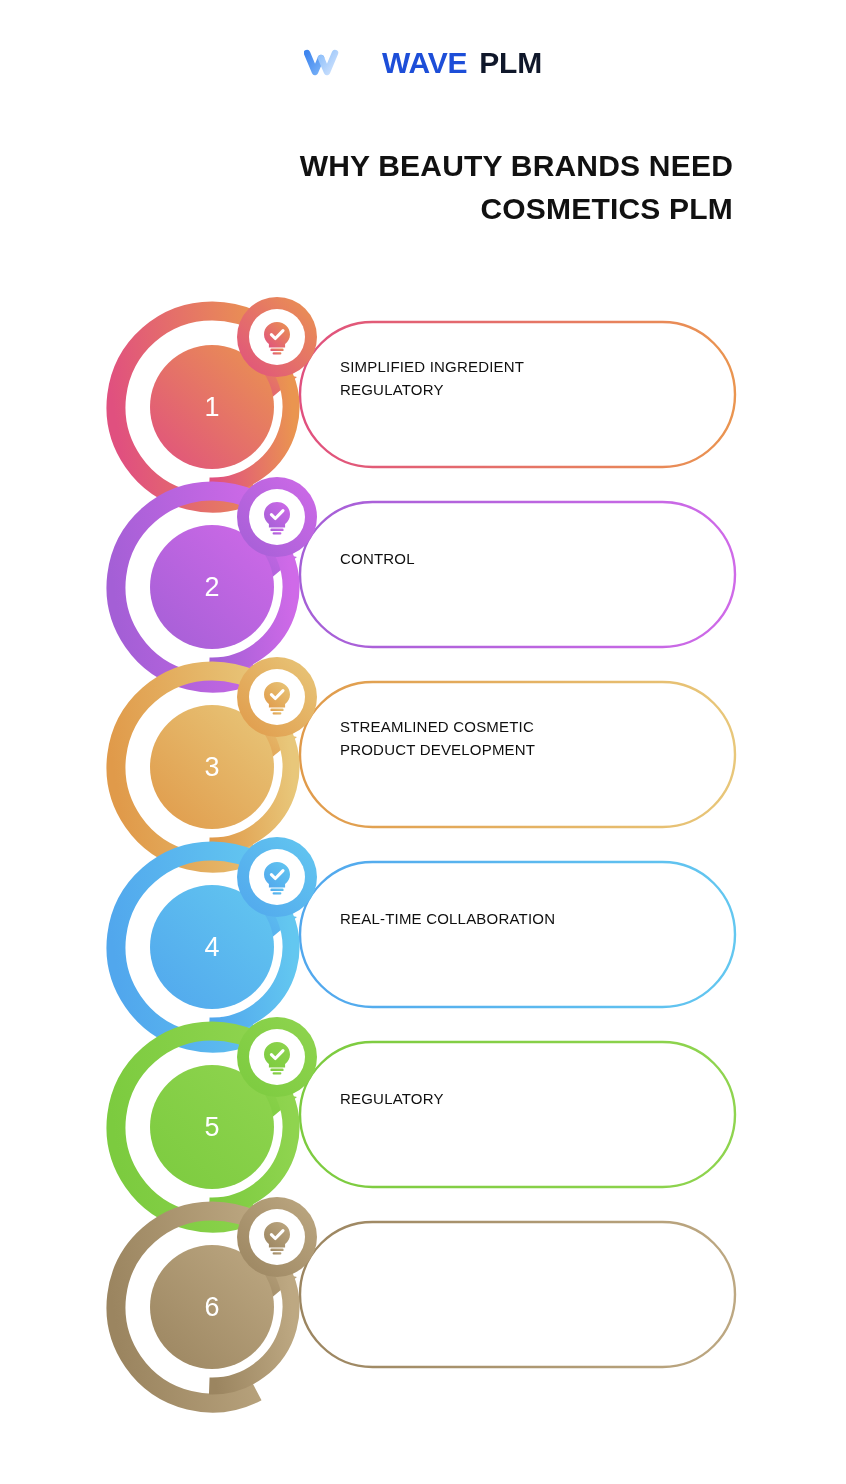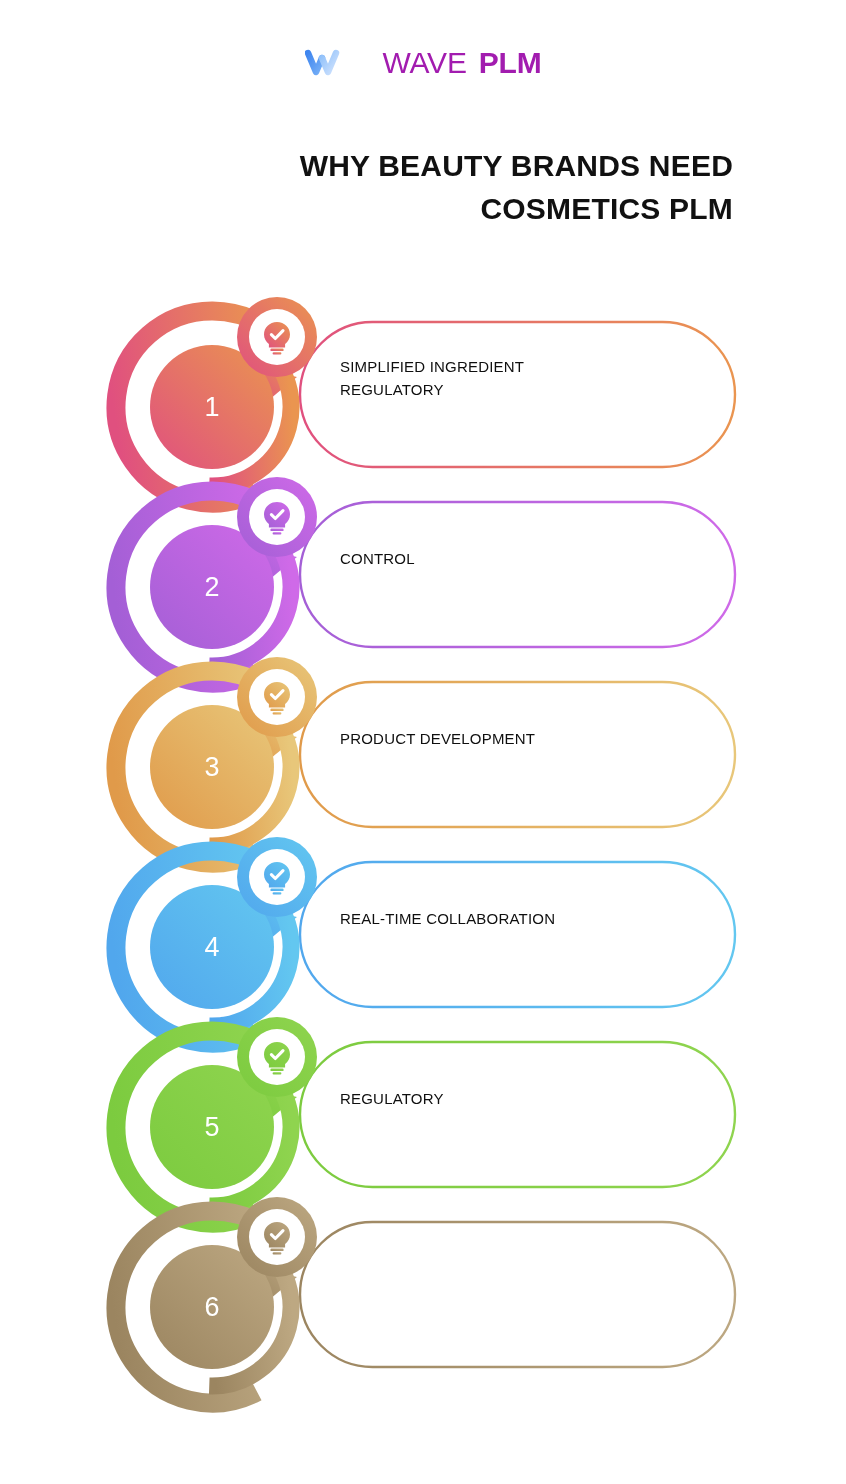--- a/index.html
+++ b/index.html
@@ -32,26 +32,26 @@
     height: 30px;
     display: block;
   }
   .logo-text {
     font-size: 30px;
     letter-spacing: -0.2px;
     line-height: 1;
     white-space: nowrap;
   }
   .logo-wave {
-    color: #a21caf;
-    font-weight: 400;
+    color: #1d4ed8;
+    font-weight: 700;
     margin-left: 28px;
   }
   .logo-plm {
-    color: #a21caf;
+    color: #0f172a;
     font-weight: 700;
     margin-left: 12px;
   }
 
   
   .page-title {
     position: absolute;
     top: 145px;
     left: 113px;
     width: 620px;
@@ -282,20 +282,21 @@
       <path d="M13 0 C5.5 0 0 5.6 0 12.4 C0 16.6 2.2 19.7 4.9 22.1 L4.9 25.4 L21.1 25.4 L21.1 22.1
                C23.8 19.7 26 16.6 26 12.4 C26 5.6 20.5 0 13 0 Z" fill="url(#gb2)"></path>
       <rect x="6.4" y="26.6" width="13.2" height="2.5" rx="1.2" fill="url(#gb2)"></rect>
       <rect x="8.6" y="30.2" width="8.8" height="2.3" rx="1.1" fill="url(#gb2)"></rect>
       <path d="M7.4 12.6 L11.3 16.5 L19 8.6" fill="none" stroke="#ffffff" stroke-width="3.1" stroke-linecap="round" stroke-linejoin="round"></path>
     </g>
   </svg>
 
   <div class="step-label">
     <div>
+      <span>STREAMLINED COSMETIC</span>
       <span>PRODUCT DEVELOPMENT</span>
     </div>
   </div>
     </div>
     <div class="step">
   <svg class="step-svg" viewBox="0 0 846 205">
     <defs>
       <linearGradient id="g3" x1="0" y1="1" x2="1" y2="0">
         <stop offset="0%" stop-color="#51a7ed"></stop>
         <stop offset="100%" stop-color="#63c7f0"></stop>

